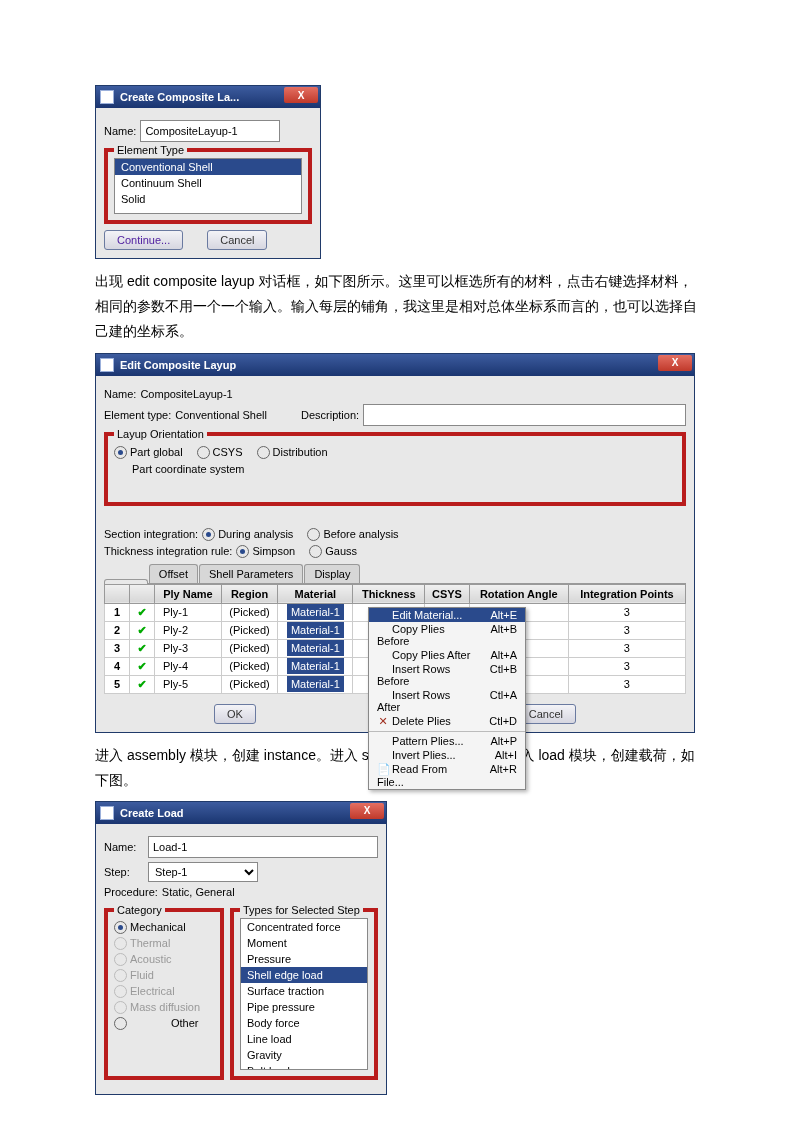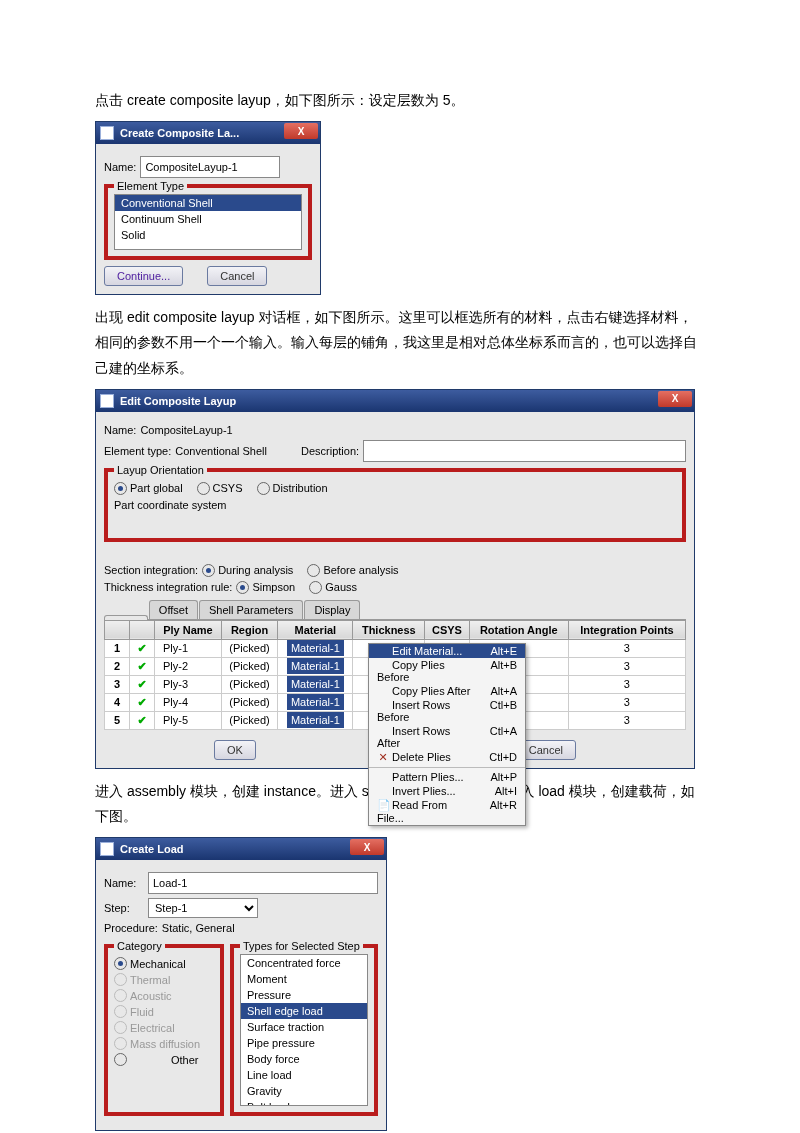--- a/index.html
+++ b/index.html
@@ -50,21 +50,20 @@
 .radio-dis{color:#999}
 .radio-dis .dot{border-color:#bbb}
 select.combo{border:1px solid #888;background:#fff;font-size:11px;padding:1px 2px;height:20px}
 .rel{position:relative}
 </style>
 </head>
 <body>
 
 <div class="page">
 
-<div class="prose">点击 create composite layup，如下图所示：设定层数为 5。</div>
 
 <div class="dlg" style="width:224px">
   <div class="bar">
     <span class="win-icon"></span>
     <span class="title">Create Composite La...</span>
     <span class="close-x">X</span>
   </div>
   <div class="body">
     <div class="row">
       <label>Name:</label>
@@ -113,21 +112,21 @@
             </span>
         <span class="radio">
               <span class="dot"></span>
               <span>CSYS</span>
             </span>
         <span class="radio">
               <span class="dot"></span>
               <span>Distribution</span>
             </span>
       </div>
-      <div style="font-size:11px">Part coordinate system</div>
+      <div style="margin-left:18px;font-size:11px">Part coordinate system</div>
     </div>
 
     <div class="row" style="margin-top:22px">
       <label>Section integration:</label>
       <span class="radio sel">
             <span class="dot"></span>
             <span>During analysis</span>
           </span>
       <span class="radio">
             <span class="dot"></span>

